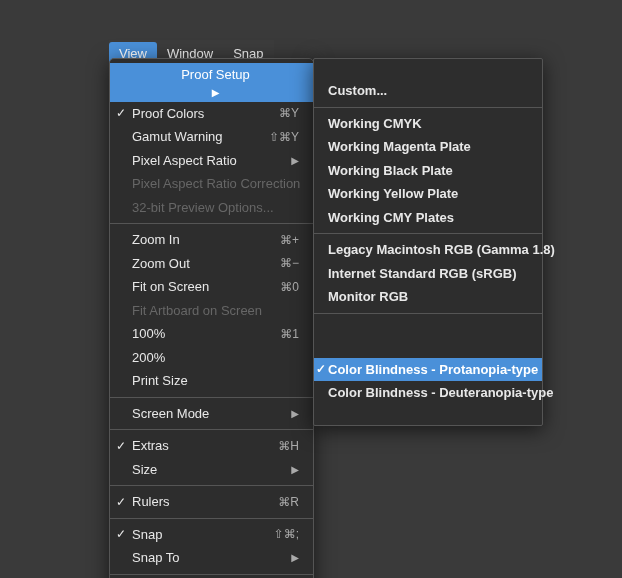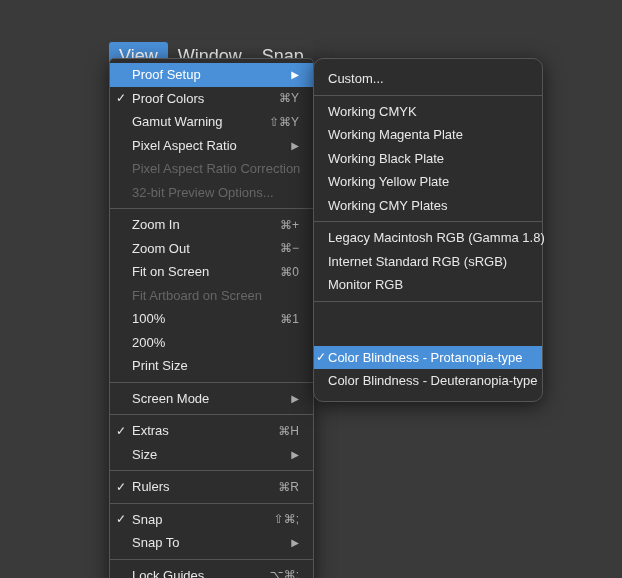--- a/index.html
+++ b/index.html
@@ -30,21 +30,21 @@
       gap: 0;
       background: #3c3c3c;
       padding: 2px 0;
     }
 
     .menu-bar-item {
       padding: 4px 10px;
       color: #f0f0f0;
       cursor: pointer;
       border-radius: 3px;
-      font-size: 18px;
+      font-size: 13px;
     }
 
     .menu-bar-item.active {
       background: #4a90d9;
       color: white;
     }
 
     
     .dropdown-main {
       position: absolute;
@@ -68,20 +68,21 @@
       white-space: nowrap;
       font-size: 13px;
       line-height: 1.5;
       color: #e8e8e8;
       position: relative;
     }
 
     .menu-item.active-highlight {
       background: #4a90d9;
       color: white;
+      flex-direction: column;
     }
 
     .menu-item.disabled {
       color: #666;
       cursor: default;
     }
 
     .menu-item.has-check::before {
       content: '✓';
       position: absolute;
@@ -111,24 +112,25 @@
     }
 
     
     .dropdown-sub {
       position: absolute;
       top: 58px;
       left: 313px;
       width: 230px;
       background: #2d2d2d;
       border: 1px solid #555;
-      border-radius: 10px;
+      border-radius: 2px;
       box-shadow: 0 4px 20px rgba(0,0,0,0.6);
-      padding: 8px 0;
+      padding: 20px 0;
       color: #e8e8e8;
+      font-weight: bold;
     }
 
     .sub-item {
       display: flex;
       align-items: center;
       padding: 2px 14px 2px 14px;
       cursor: pointer;
       white-space: nowrap;
       font-size: 13px;
       line-height: 1.5;

